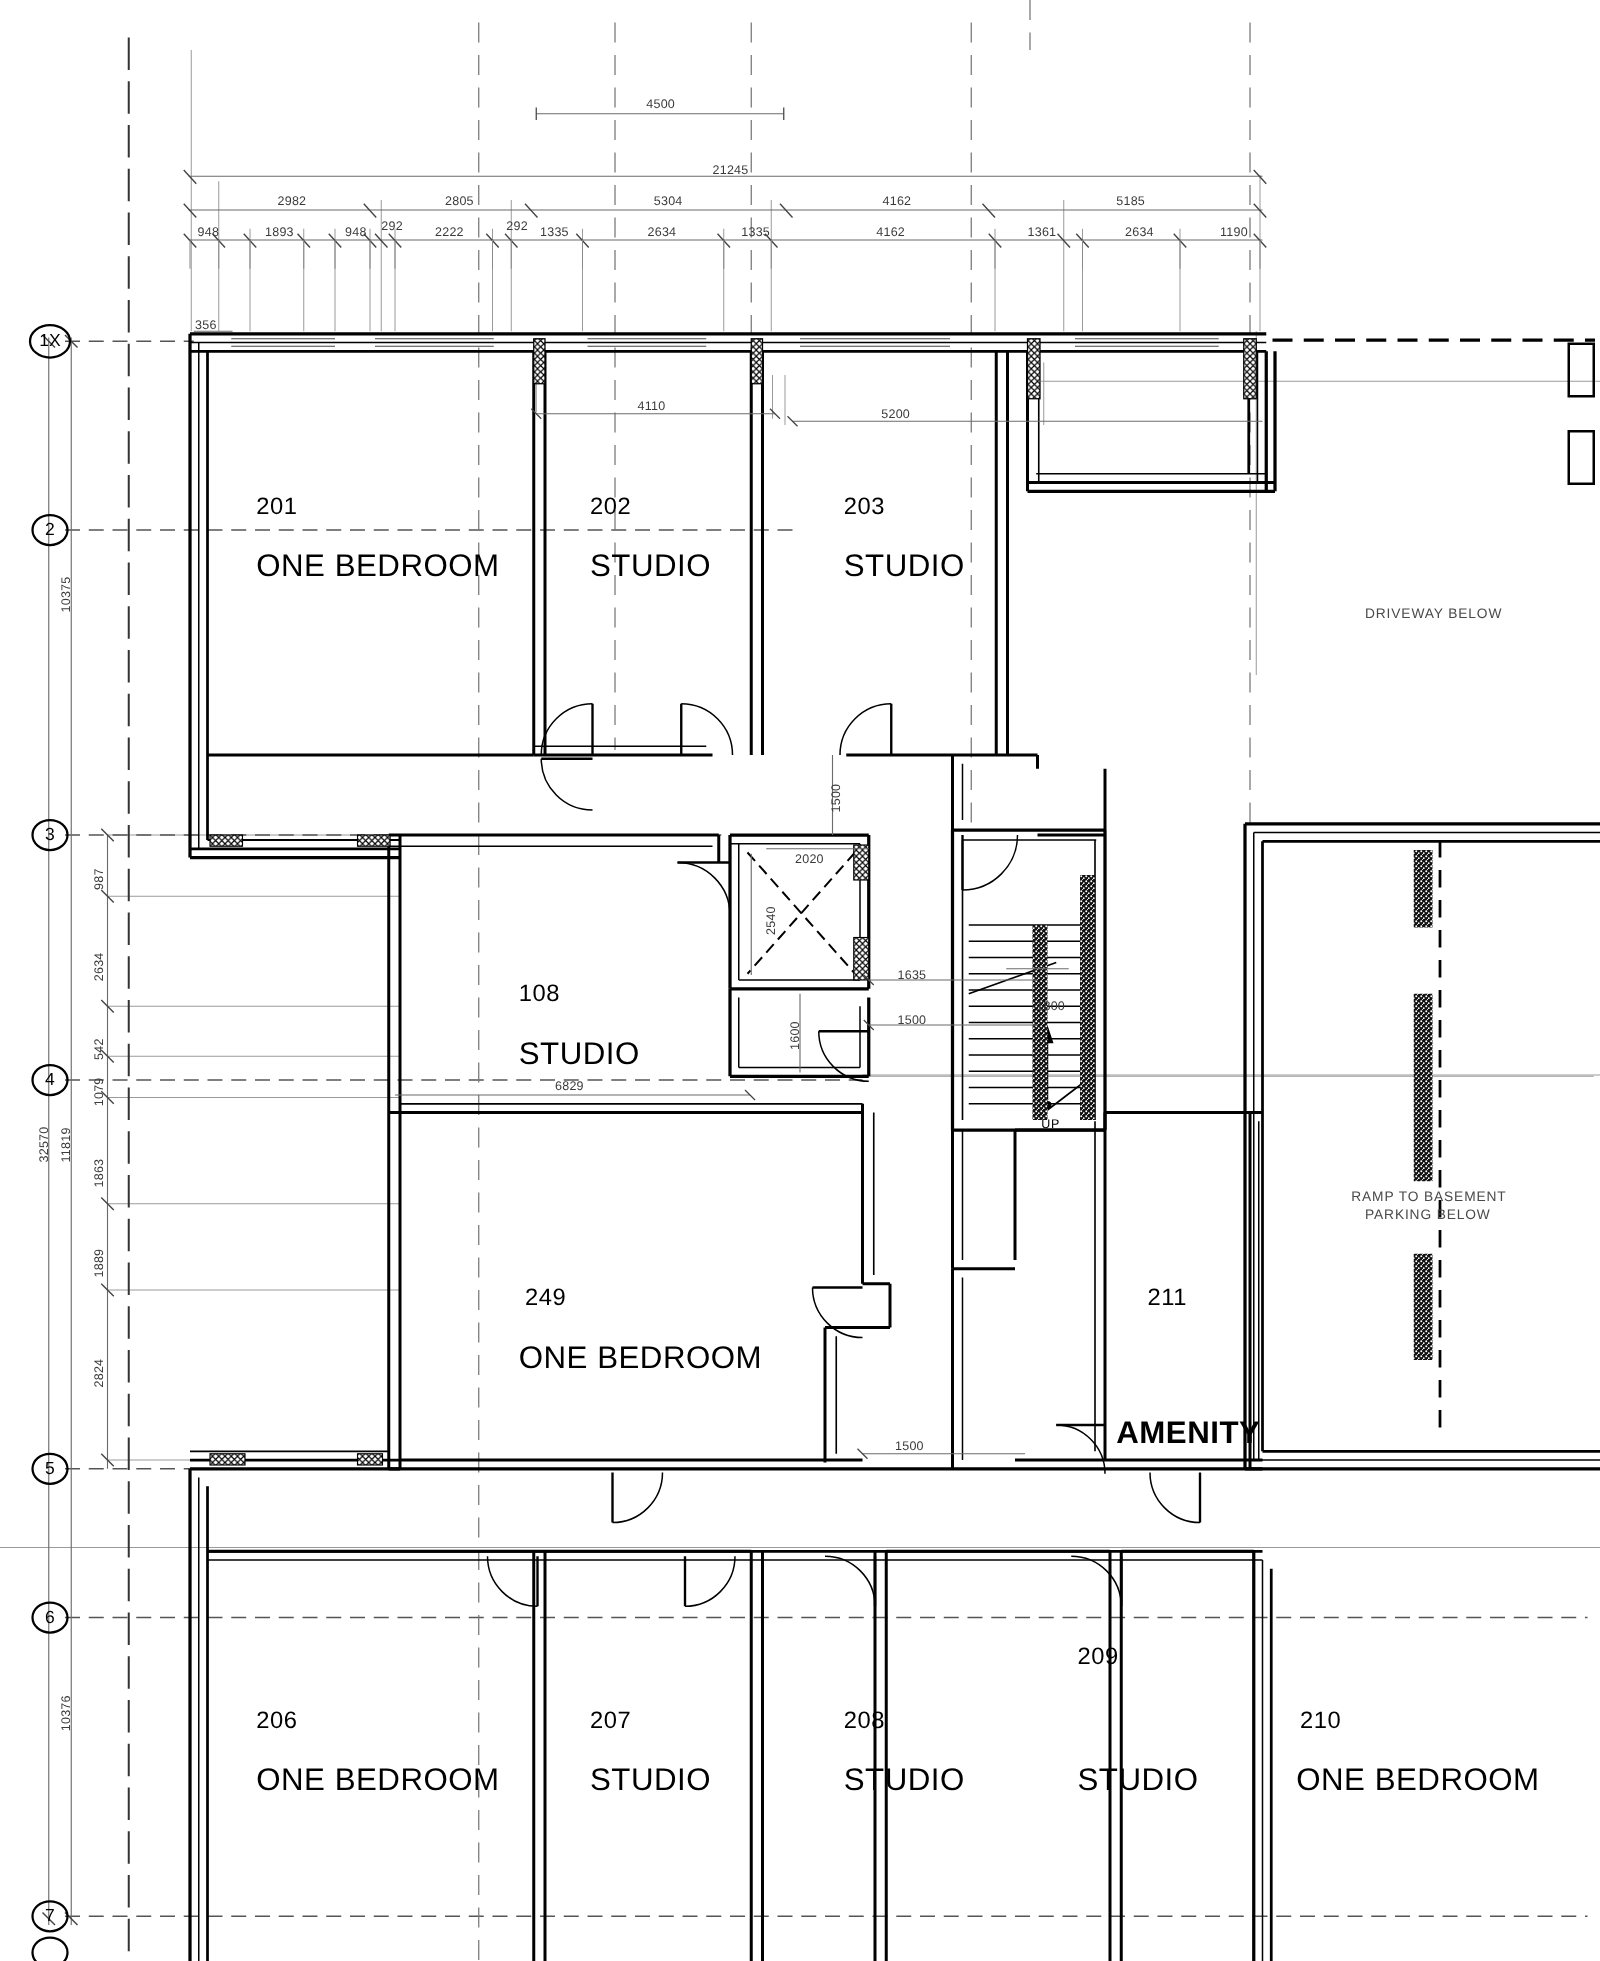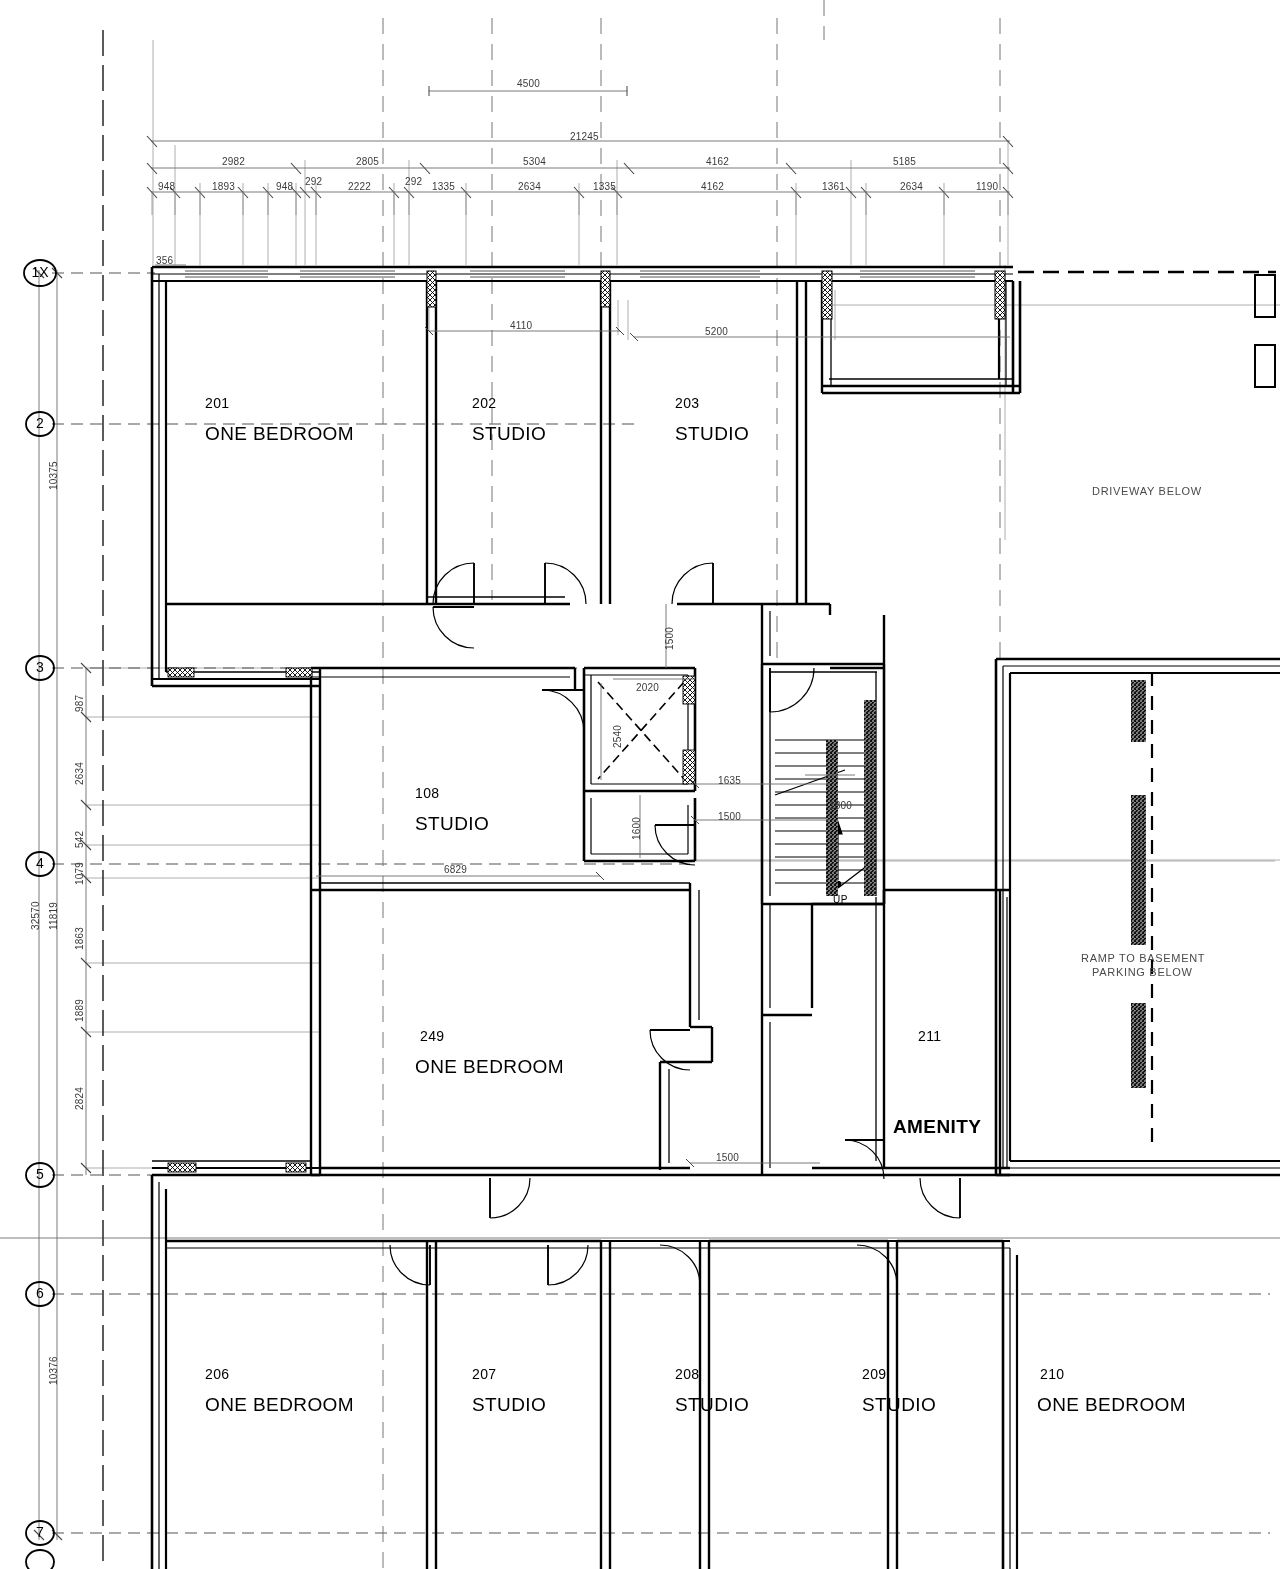--- a/index.html
+++ b/index.html
@@ -1,22 +1,22 @@
 <!DOCTYPE html>
 <html><head>
 <meta charset="utf-8">
 <title>Second Floor Plan</title>
 <style>
   html,body{margin:0;padding:0;background:#ffffff;}
   body{font-family:"Liberation Sans",sans-serif;color:#000;}
   #sheet{position:relative;width:1280px;height:1569px;overflow:hidden;background:#fff;}
   #sheet svg{position:absolute;left:0;top:0;}
   .txt{position:absolute;white-space:pre;}
-  .room-num{font-size:14px;letter-spacing:.4px;}
-  .room-name{font-size:19px;letter-spacing:.4px;}
+  .room-num{font-size:19px;letter-spacing:.4px;}
+  .room-name{font-size:25px;letter-spacing:.4px;margin-top:16px;}
   .note{font-size:11px;letter-spacing:.7px;text-align:center;color:#4a4a4a;}
   .dim{font-size:10px;color:#3b3b3b;letter-spacing:.2px;}
   .dim-v{font-size:10px;color:#3b3b3b;letter-spacing:.2px;transform-origin:left top;transform:rotate(-90deg);}
   .grid-id{font-size:14px;text-align:center;width:28px;}
   .up{font-size:10px;letter-spacing:.5px;}
 </style>
 </head>
 <body>
 
 <div id="sheet">
@@ -583,21 +583,21 @@
 
   <div class="txt room-num" style="left:205px;top:1366px;">206</div>
   <div class="txt room-name" style="left:205px;top:1394px;">ONE BEDROOM</div>
 
   <div class="txt room-num" style="left:472px;top:1366px;">207</div>
   <div class="txt room-name" style="left:472px;top:1394px;">STUDIO</div>
 
   <div class="txt room-num" style="left:675px;top:1366px;">208</div>
   <div class="txt room-name" style="left:675px;top:1394px;">STUDIO</div>
 
-  <div class="txt room-num" style="left:862px;top:1366px;">209</div>
+  <div class="txt room-num" style="left:862px;top:1315px;">209</div>
   <div class="txt room-name" style="left:862px;top:1394px;">STUDIO</div>
 
   <div class="txt room-num" style="left:1040px;top:1366px;">210</div>
   <div class="txt room-name" style="left:1037px;top:1394px;">ONE BEDROOM</div>
 
   <div class="txt note" style="left:1092px;top:485px;">DRIVEWAY BELOW</div>
   <div class="txt note" style="left:1081px;top:952px;">RAMP TO BASEMENT</div>
   <div class="txt note" style="left:1092px;top:966px;">PARKING BELOW</div>
   <div class="txt up" style="left:833px;top:894px;">UP</div>
 

